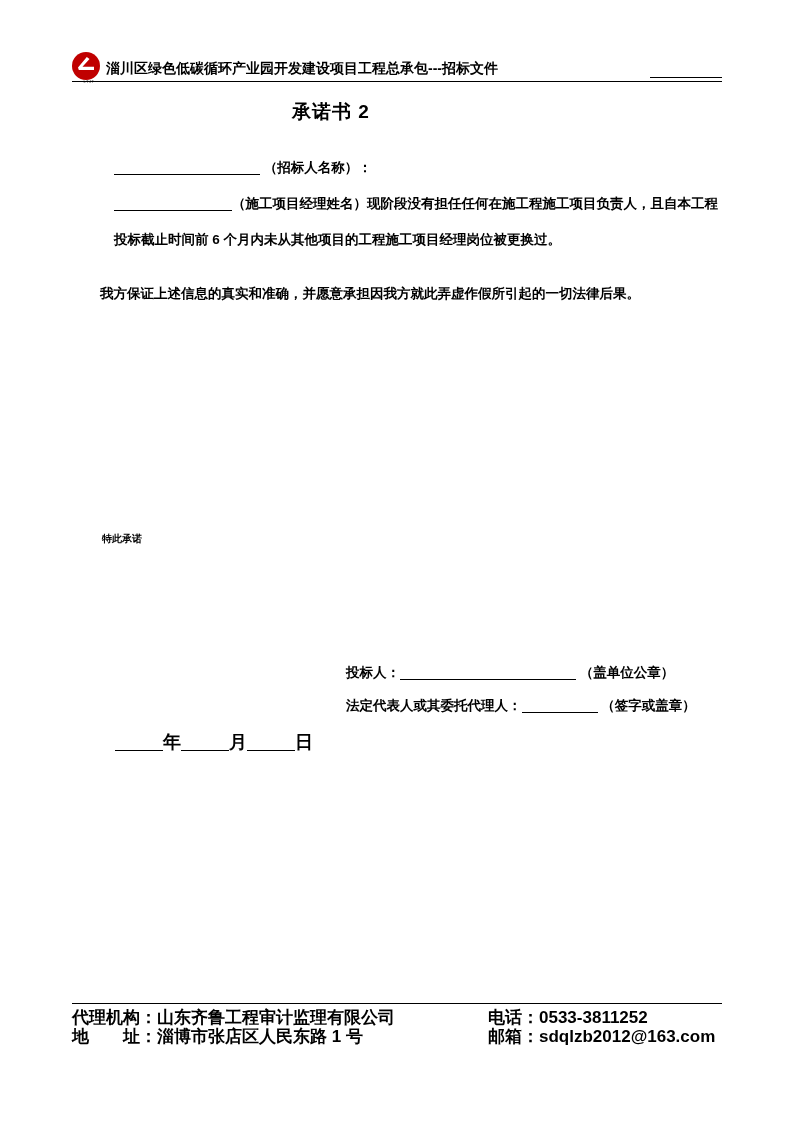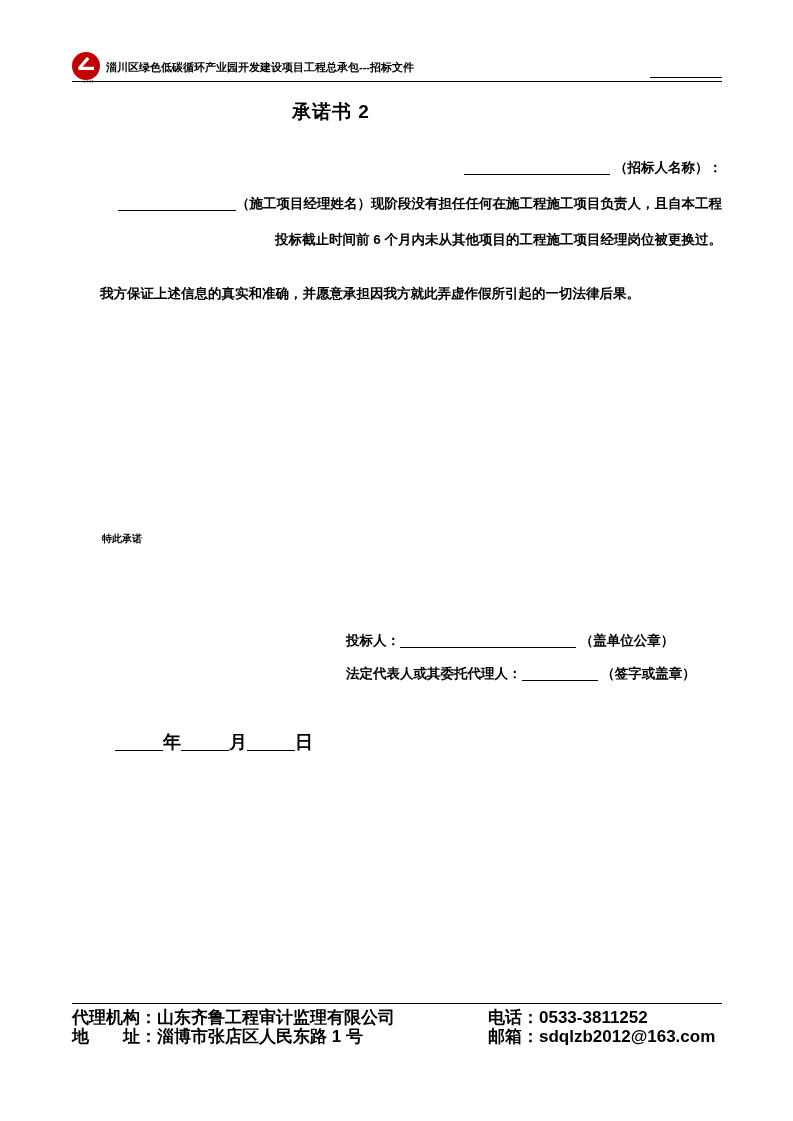--- a/index.html
+++ b/index.html
@@ -57,21 +57,21 @@
     width: 34px;
     font-size: 4px;
     letter-spacing: 0.5px;
     color: #333;
     text-align: center;
   }
   .header-title {
     position: absolute;
     left: 34px;
     top: 8px;
-    font-size: 11px;
+    font-size: 14px;
     font-weight: bold;
     letter-spacing: 0px;
     white-space: nowrap;
   }
   .header-rule {
     position: absolute;
     left: 0px;
     top: 29px;
     width: 650px;
     border-bottom: 1.6px solid #000;
@@ -109,21 +109,20 @@
   .para {
     margin: 0;
     text-indent: 0;
     font-weight: bold;
   }
   .indent2 {
     padding-left: 28px;
   }
   .indent-long {
     padding-left: 42px;
-    text-align: right;
   }
   .ul {
     display: inline-block;
     border-bottom: 1.3px solid #000;
     height: 17px;
     vertical-align: -3px;
   }
   .ul-lg { width: 146px; }
   .ul-md { width: 92px; }
   .ul-sm { width: 56px; }
@@ -138,21 +137,21 @@
     left: 102px;
     top: 532px;
     font-size: 10px;
     font-weight: bold;
   }
 
   
   .sig-area {
     position: absolute;
     left: 346px;
-    top: 624px;
+    top: 656px;
     font-size: 13.5px;
     font-weight: bold;
     line-height: 33px;
   }
   .sig-line-1 .ul-sig { display:inline-block; width: 176px; border-bottom: 1.3px solid #000; height: 16px; vertical-align: -3px; }
   .sig-line-2 .ul-sig2 { display:inline-block; width: 76px; border-bottom: 1.3px solid #000; height: 16px; vertical-align: -3px; }
 
   .date-line {
     position: absolute;
     left: 115px;

